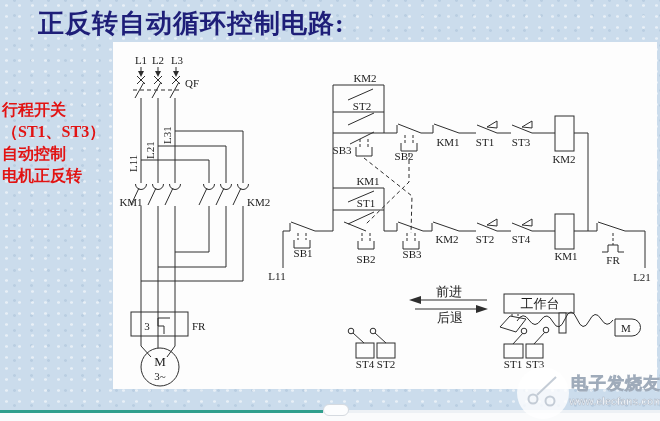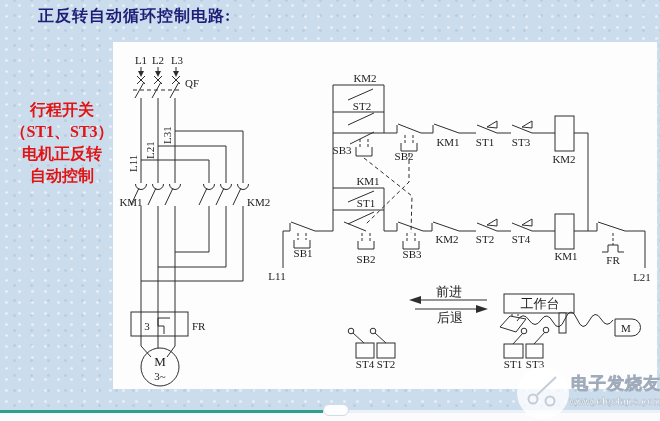--- a/index.html
+++ b/index.html
@@ -4,23 +4,23 @@
 <style>
   html,body{margin:0;padding:0}
   body{width:660px;height:421px;position:relative;overflow:hidden;
     font-family:"Liberation Serif","DejaVu Serif",serif;
     background-color:#cbdcec;
     background-image:
       radial-gradient(rgba(255,255,255,.55) 1px, transparent 2px),
       radial-gradient(rgba(150,175,205,.33) 1px, transparent 2px);
     background-size:13px 11px,17px 15px;
     background-position:0 0,6px 8px;}
-  .title{position:absolute;left:38px;top:6px;font-size:16px;font-weight:bold;
+  .title{position:absolute;left:38px;top:6px;font-size:26px;font-weight:bold;
     color:#1e1e78;letter-spacing:1px;white-space:nowrap}
-  .note{position:absolute;left:2px;top:99px;width:120px;text-align:center;
+  .note{position:absolute;left:2px;top:99px;width:120px;
     font-size:16px;font-weight:bold;color:#e21313;line-height:22px}
   .strip{position:absolute;left:0;top:413px;width:660px;height:8px;background:#fafbfc}
   .track{position:absolute;left:0;top:410px;width:660px;height:3px;background:#edf1f5}
   .fill{position:absolute;left:0;top:0;width:323px;height:3px;background:#2f9f8d}
   .pill{position:absolute;left:323px;top:404px;width:26px;height:12px;background:#fcfdfe;
     border:1px solid #d5dae0;border-radius:6px;box-sizing:border-box}
   svg{position:absolute;left:0;top:0}
   .wires{stroke:#2e2e2e;fill:none;stroke-width:1}
   svg text{font-family:"Liberation Serif","DejaVu Serif",serif;fill:#1b1b1b;
     font-size:11px;text-anchor:middle}
@@ -32,22 +32,22 @@
     font-size:10.5px;fill:#f0f3f7;stroke:#a7b2c0;stroke-width:.4}
 </style>
 </head>
 <body>
 
 <div class="title">正反转自动循环控制电路:</div>
 
 <div class="note">
   <div>行程开关</div>
   <div>（ST1、ST3）</div>
+  <div>自动控制</div>
   <div>电机正反转</div>
-  <div>自动控制</div>
 </div>
 
 <div class="strip"></div>
 <div class="track">
   <div class="fill"></div>
 </div>
 <div class="pill"></div>
 
 <svg width="660" height="421" viewBox="0 0 660 421">
 

